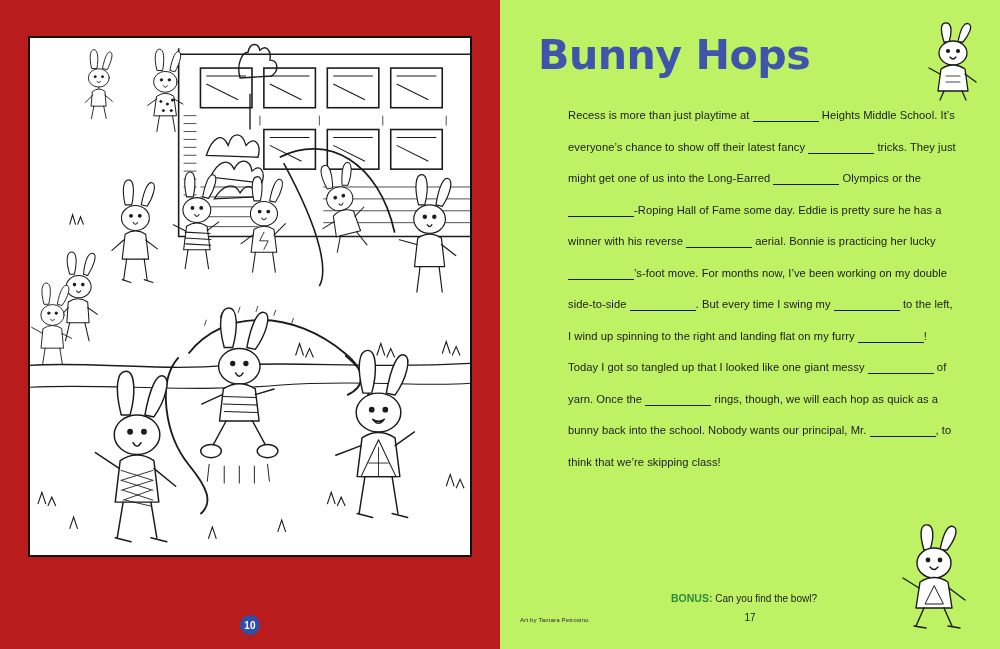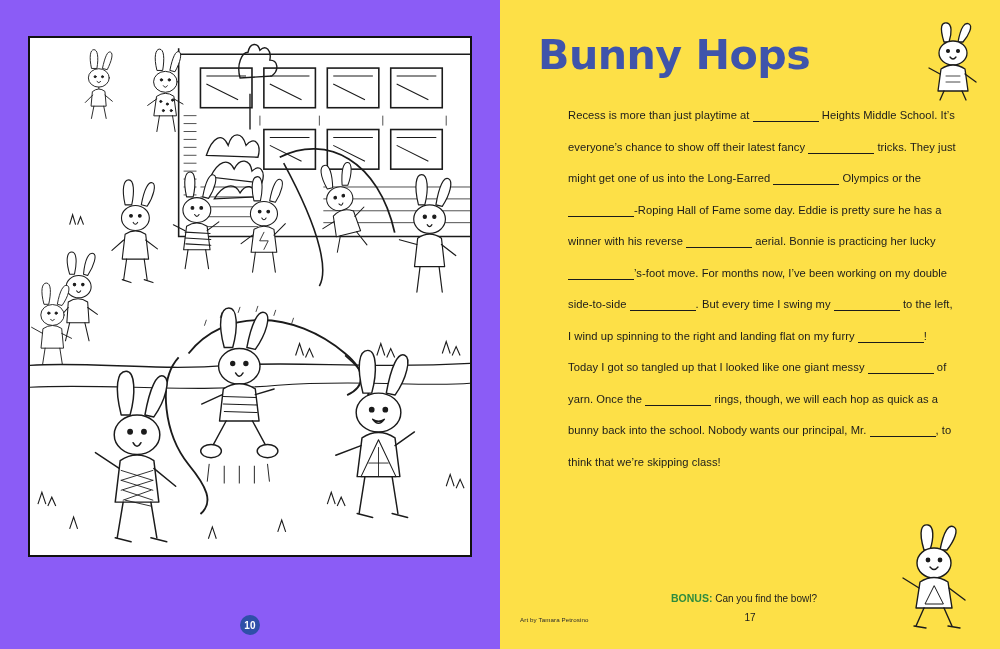--- a/index.html
+++ b/index.html
@@ -17,21 +17,21 @@
     position: relative;
     width: 1000px;
     height: 649px;
     display: flex;
   }
   
   .page-left {
     position: relative;
     width: 500px;
     height: 649px;
-    background: #8b5cf6;
+    background: #b91c1c;
     box-sizing: border-box;
   }
   .illus-frame {
     position: absolute;
     left: 28px;
     top: 36px;
     width: 444px;
     height: 521px;
     background: #ffffff;
     border: 2px solid #111;
@@ -58,21 +58,21 @@
     display: flex;
     align-items: center;
     justify-content: center;
     letter-spacing: .2px;
   }
   
   .page-right {
     position: relative;
     width: 500px;
     height: 649px;
-    background: #fde047;
+    background: #bef264;
     box-sizing: border-box;
   }
   .title {
     position: absolute;
     left: 38px;
     top: 32px;
     font-family: "DejaVu Sans", sans-serif;
     font-weight: bold;
     font-size: 40px;
     letter-spacing: -0.5px;

